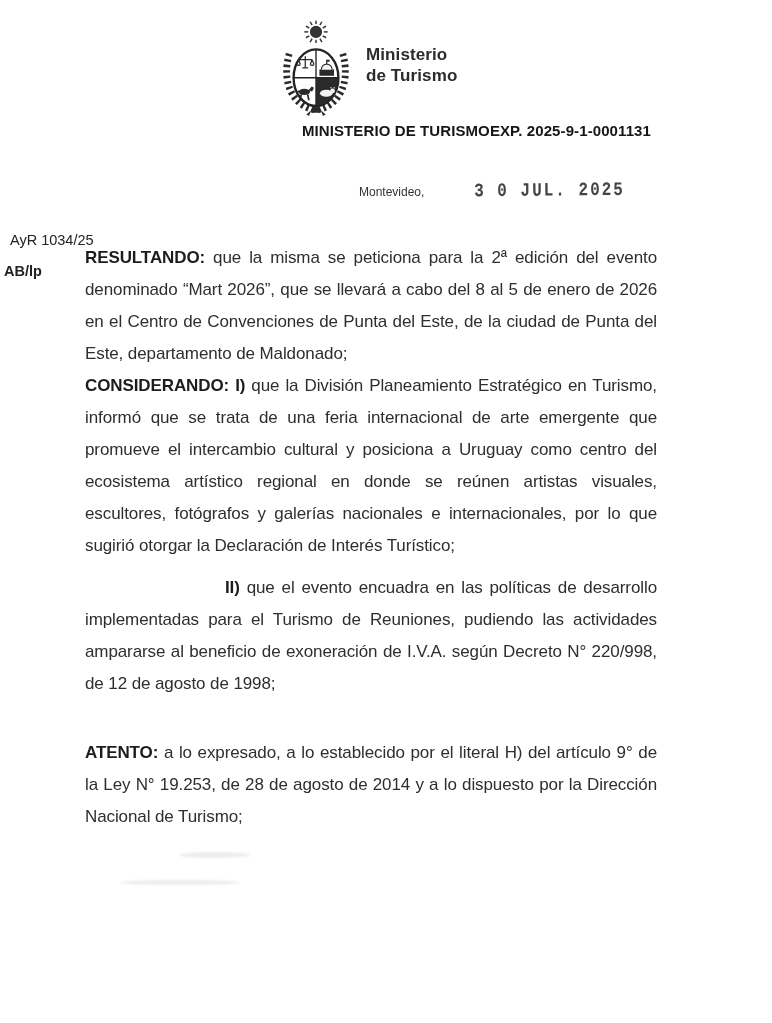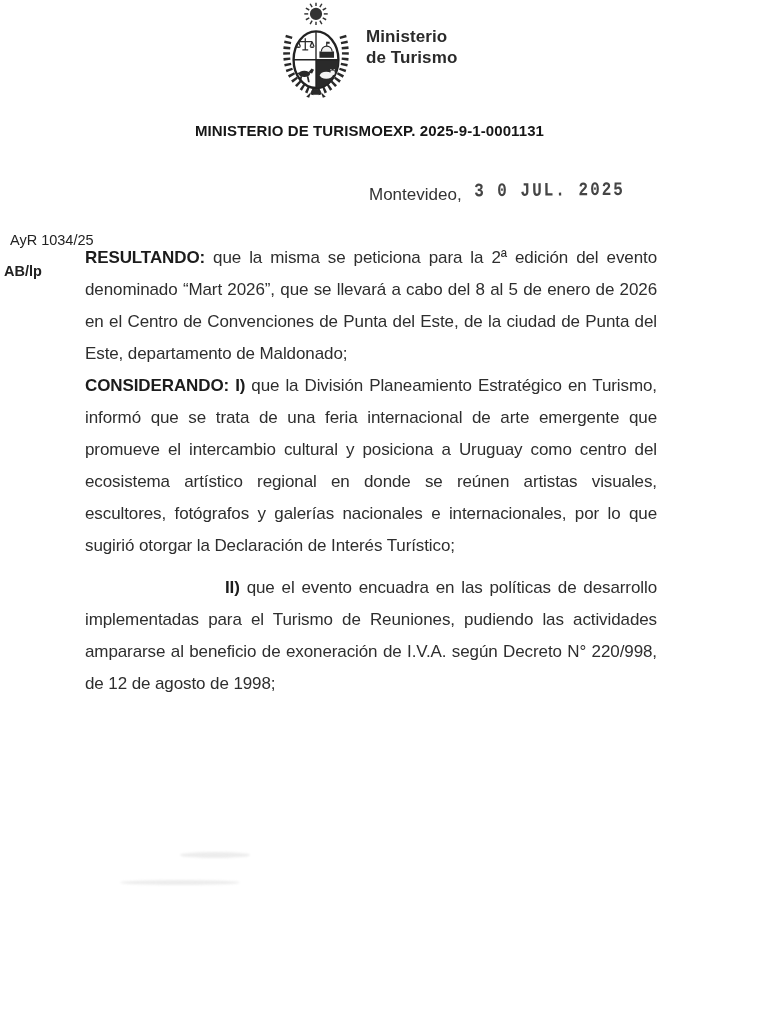--- a/index.html
+++ b/index.html
@@ -7,39 +7,39 @@
     width: 772px; height: 1023px;
     background: #ffffff;
     font-family: "Liberation Sans", sans-serif;
     position: relative;
     overflow: hidden;
     color: #2e2e2e;
   }
   .page { position: absolute; inset: 0; background: #fff; }
 
   
-  .logo-group { position: absolute; top: 0; left: 277px; display: flex; align-items: flex-start; }
+  .logo-group { position: absolute; top: 18px; left: 277px; display: flex; align-items: flex-start; }
   .emblem { width: 78px; height: 98px; }
   .ministry-name {
     margin-left: 11px; margin-top: 26px;
     font-weight: 700; font-size: 17px; line-height: 21px;
     color: #2b2b2b; letter-spacing: 0.1px;
   }
 
   
   .doc-header {
     position: absolute; top: 122px; left: 88px; width: 563px;
-    display: flex; justify-content: center;
+    display: flex; justify-content: flex-end;
     font-weight: 700; font-size: 15px; color: #161616; letter-spacing: 0.1px;
   }
 
   
   .dateline-city {
-    position: absolute; top: 185px; left: 369px;
-    font-size: 17px; color: #333;
+    position: absolute; top: 185px; left: 359px;
+    font-size: 12px; color: #333;
   }
   .date-stamp {
     position: absolute; top: 181px; left: 474px;
     font-family: "Liberation Mono", monospace;
     font-weight: 700; font-size: 16px; letter-spacing: 2px;
     color: #454545; transform: rotate(-0.6deg) scaleY(1.18);
     transform-origin: left top; white-space: pre;
   }
 
   
@@ -155,18 +155,19 @@
   <div class="dateline-city">Montevideo,</div>
   <div class="date-stamp">3 0 JUL. 2025</div>
 
   <div class="margin-ref">AyR 1034/25</div>
   <div class="margin-initials">AB/lp</div>
 
   <div class="body-text">
     <p><strong>RESULTANDO:</strong><span> que la misma se peticiona para la 2ª edición del evento denominado “Mart 2026”, que se llevará a cabo del 8 al 5 de enero de 2026 en el Centro de Convenciones de Punta del Este, de la ciudad de Punta del Este, departamento de Maldonado;</span></p>
     <p><strong>CONSIDERANDO: I)</strong><span> que la División Planeamiento Estratégico en Turismo, informó que se trata de una feria internacional de arte emergente que promueve el intercambio cultural y posiciona a Uruguay como centro del ecosistema artístico regional en donde se reúnen artistas visuales, escultores, fotógrafos y galerías nacionales e internacionales, por lo que sugirió otorgar la Declaración de Interés Turístico;</span></p>
     <p class="indent"><strong>II)</strong><span> que el evento encuadra en las políticas de desarrollo implementadas para el Turismo de Reuniones, pudiendo las actividades ampararse al beneficio de exoneración de I.V.A. según Decreto N° 220/998, de 12 de agosto de 1998;</span></p>
+    <p class="spaced"><strong>ATENTO:</strong><span> a lo expresado, a lo establecido por el literal H) del artículo 9° de la Ley N° 19.253, de 28 de agosto de 2014 y a lo dispuesto por la Dirección Nacional de Turismo;</span></p>
   </div>
 
   <div class="smudge smudge-1"></div>
   <div class="smudge smudge-2"></div>
 
 </div>
 
 </body></html>

